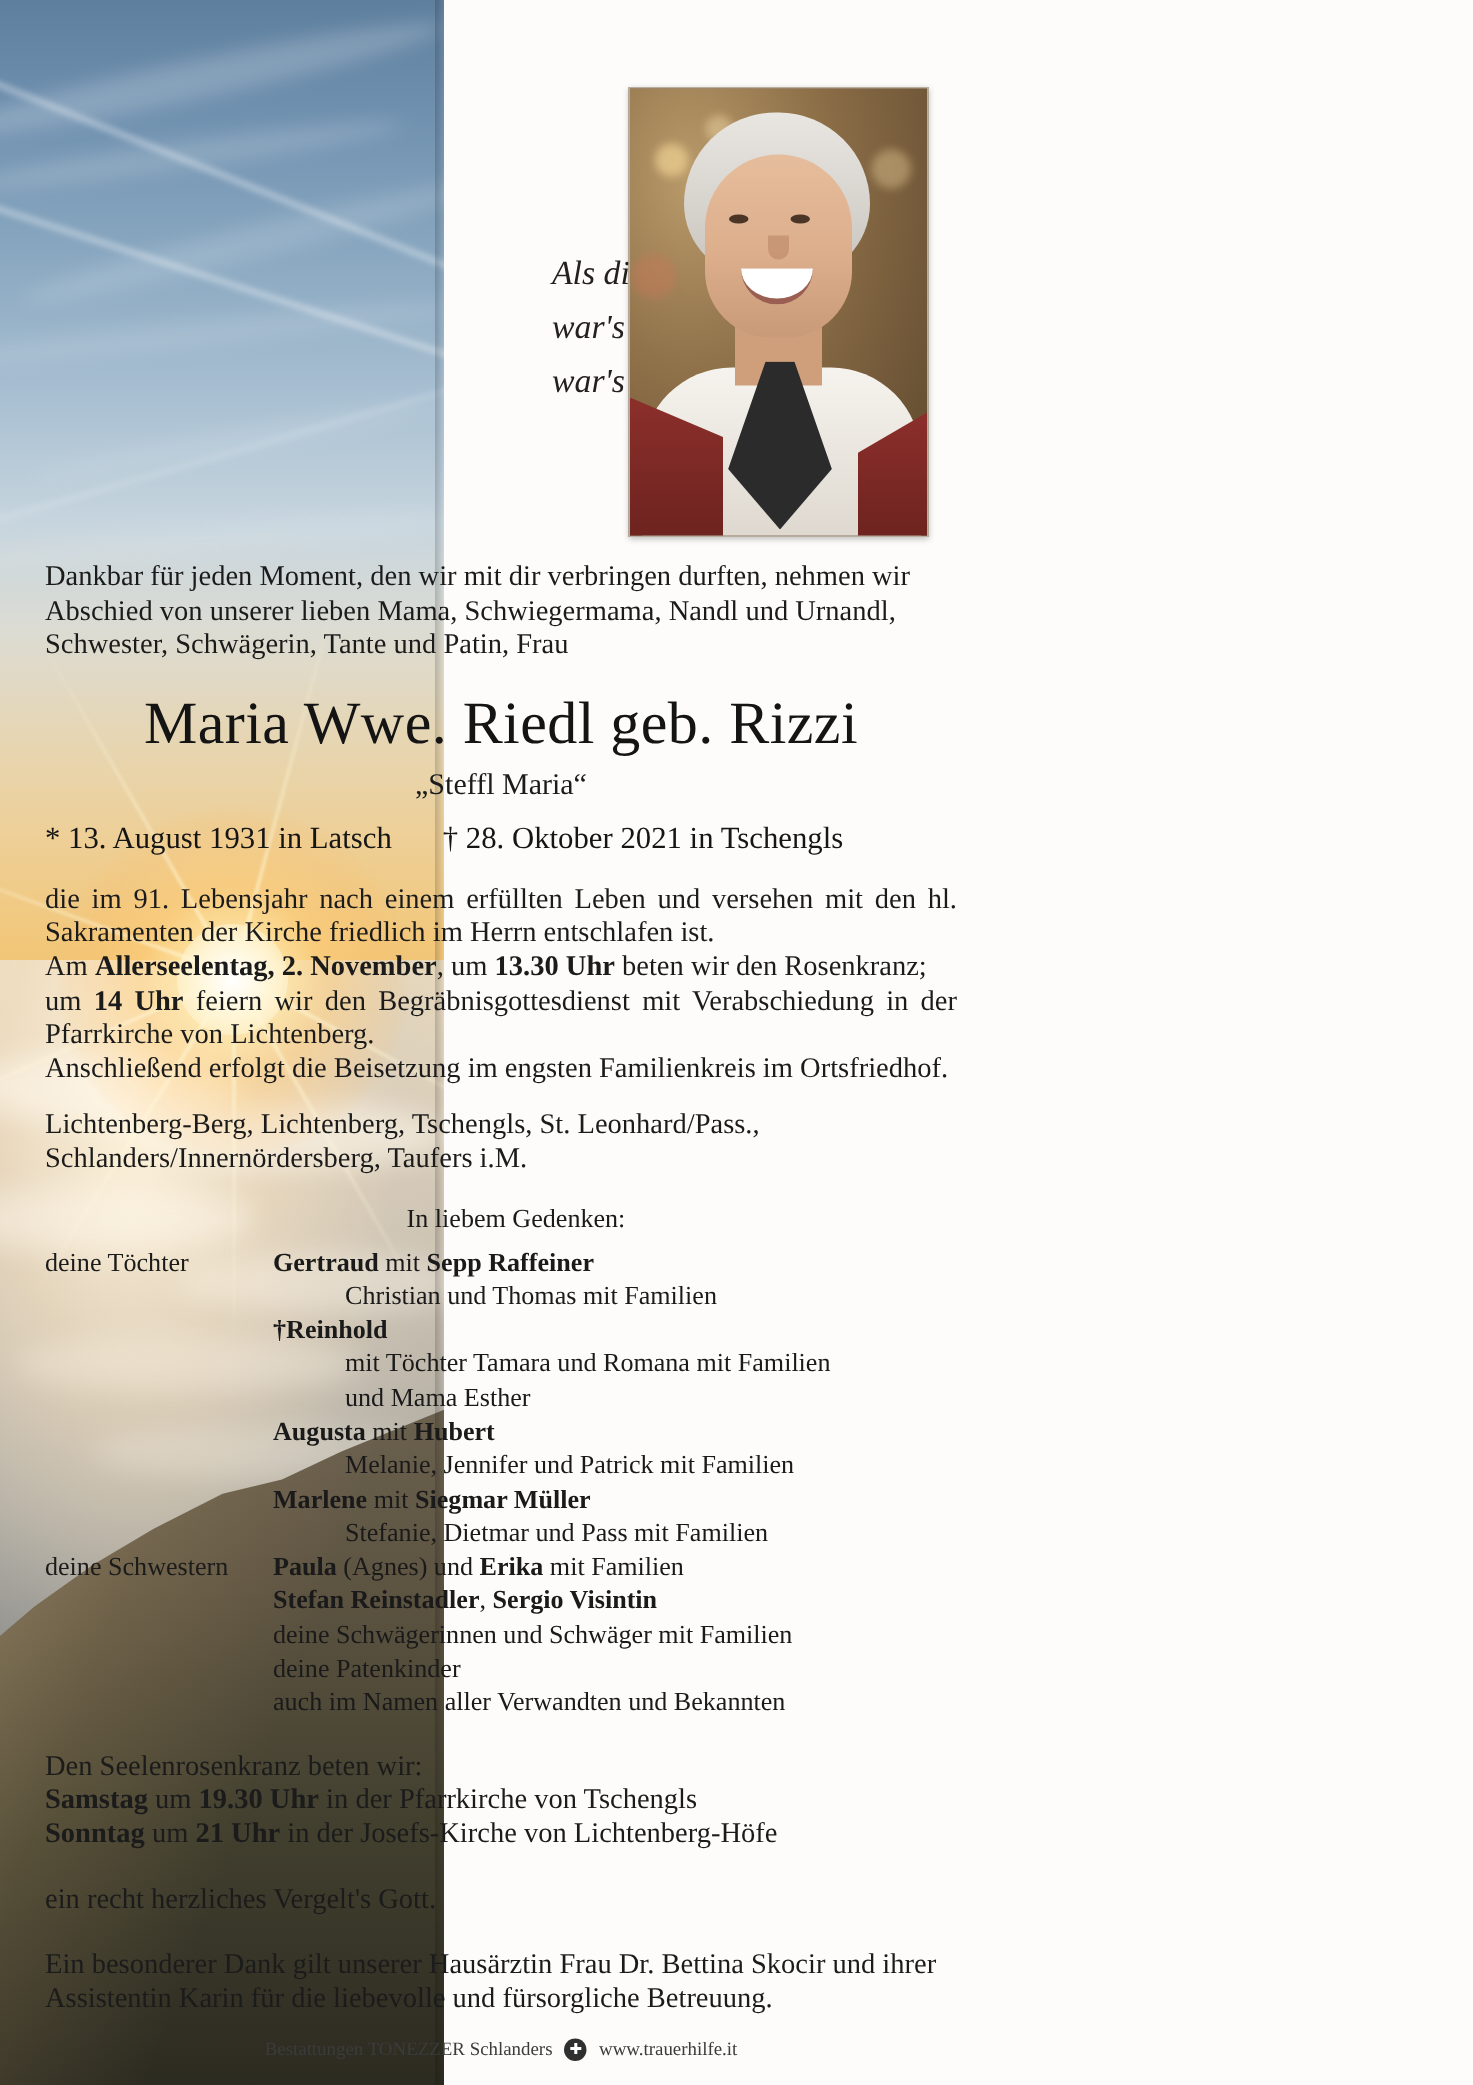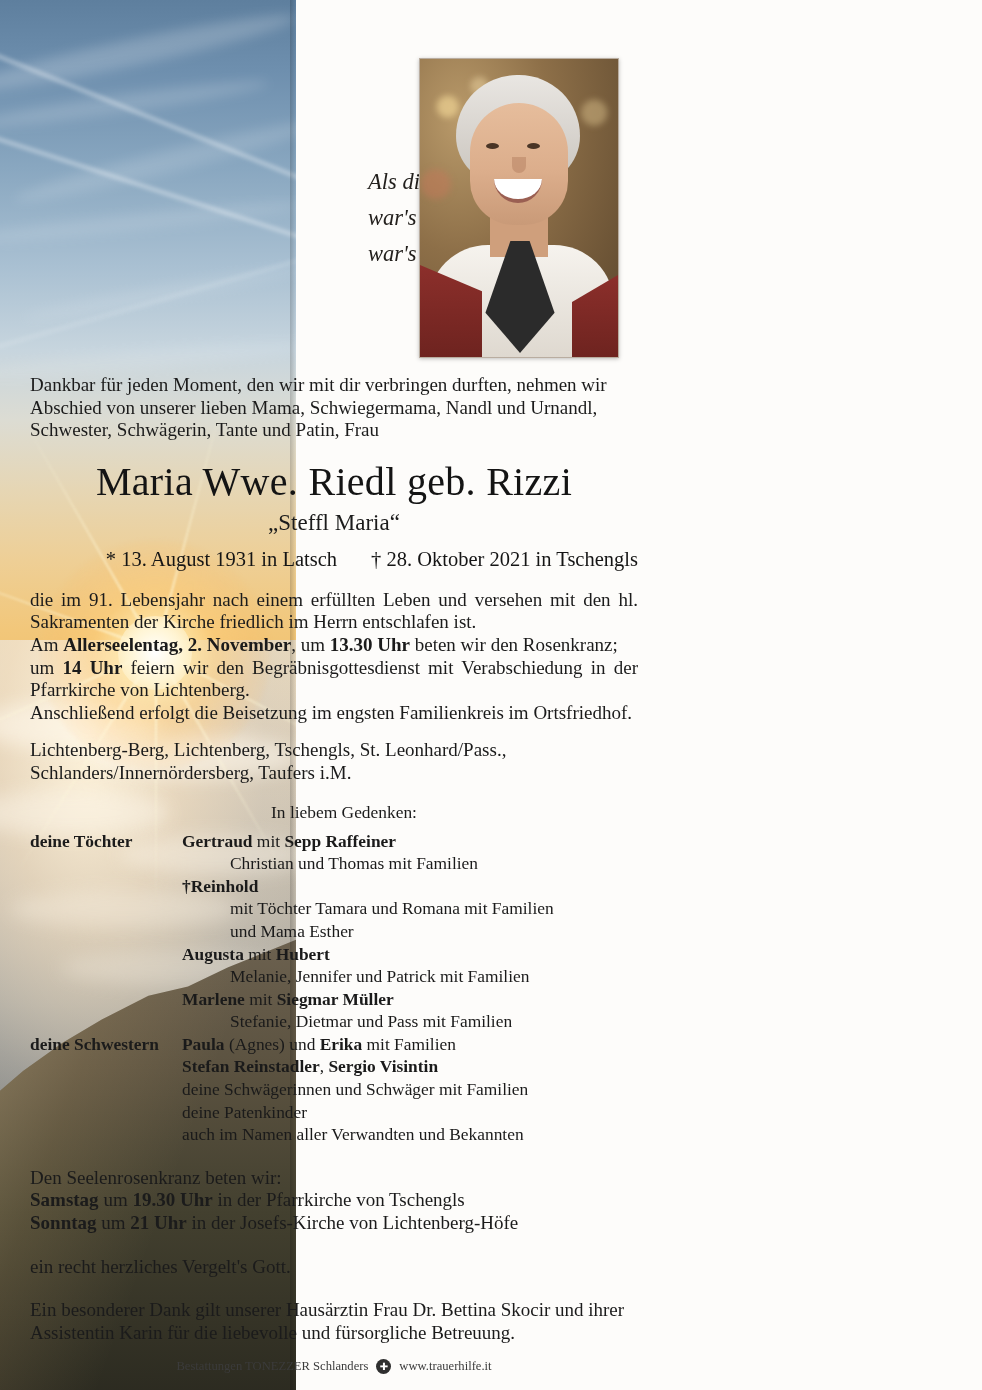--- a/index.html
+++ b/index.html
@@ -289,27 +289,27 @@
   .deceased-name {
     text-align: center;
     font-size: 40px;
     line-height: 48px;
     margin: 16px 0 0 0;
     letter-spacing: .3px;
     color: #141414;
   }
   .nickname {
     text-align: center;
-    font-size: 23px;
+    font-size: 20px;
     line-height: 30px;
     margin: 2px 0 0 0;
     color: #1b1b1b;
   }
   .dates {
-    text-align: right;
+    text-align: left;
     font-size: 20.5px;
     line-height: 30px;
     margin: 6px 0 0 0;
     color: #151515;
   }
   .dates .sep { display: inline-block; width: 34px; }
 
   .in-memory {
     text-align: center;
     font-size: 17.4px;
@@ -324,21 +324,20 @@
   .fam-row {
     display: flex;
     align-items: flex-start;
     font-size: 17.4px;
     line-height: 22.6px;
   }
   .fam-label {
     width: 152px;
     flex: 0 0 152px;
     color: #1b1b1b;
-    font-weight: bold;
   }
   .fam-names {
     flex: 1 1 auto;
   }
   .indent-1 { padding-left: 48px; }
   .b { font-weight: bold; }
 
   .footer {
     position: absolute;
     left: 30px;

